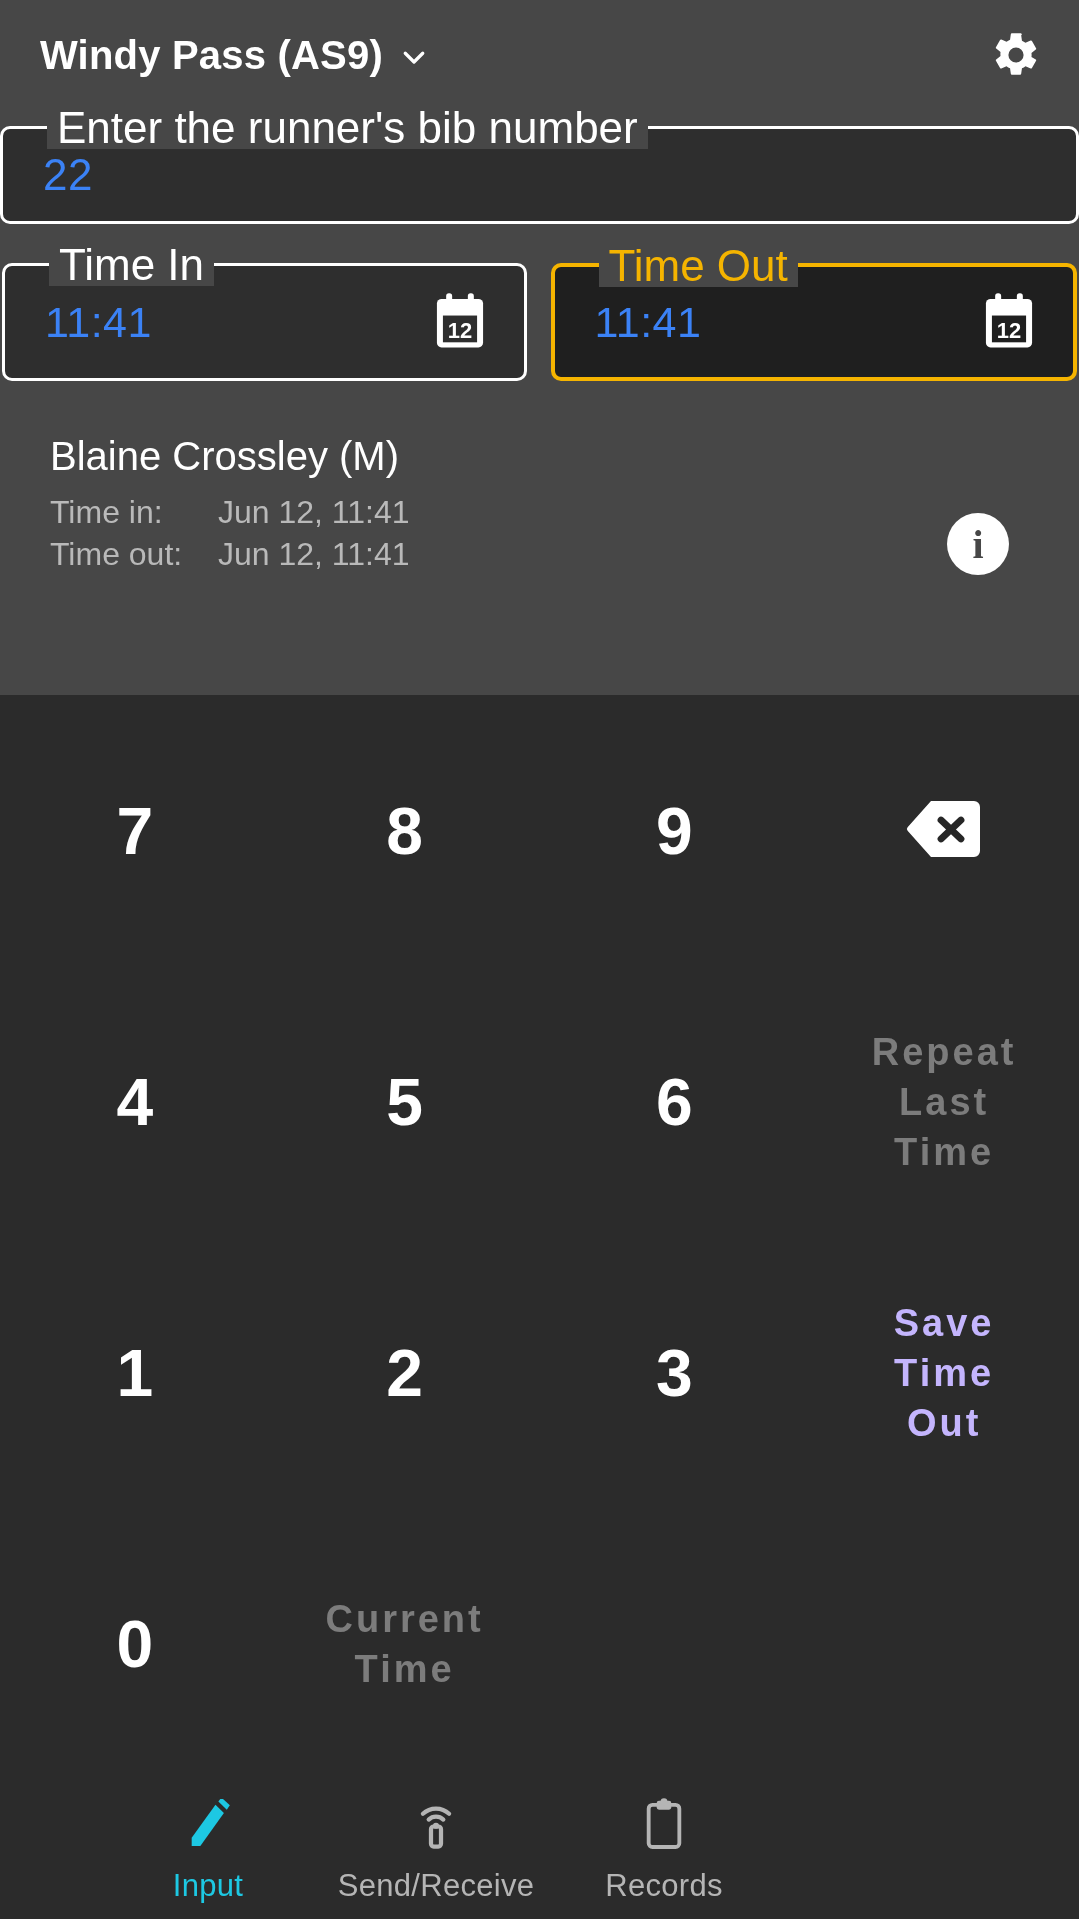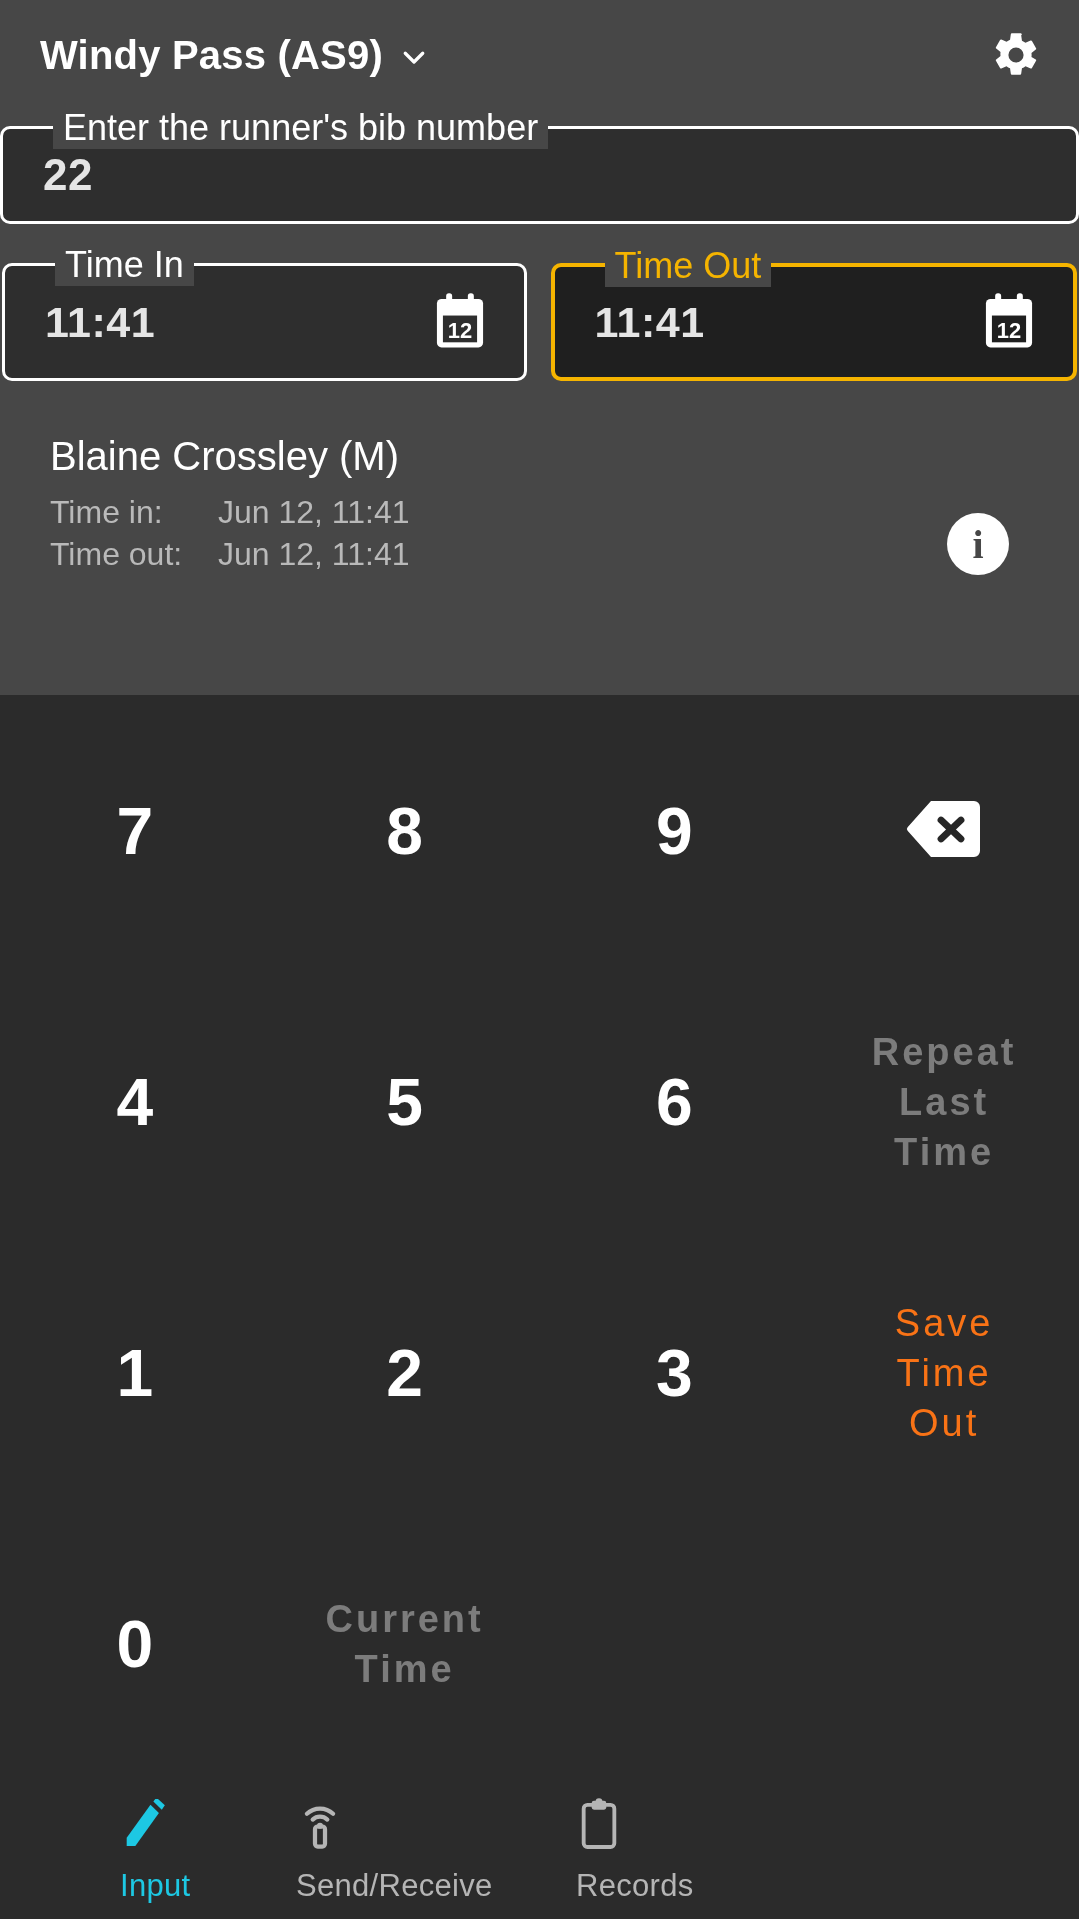--- a/index.html
+++ b/index.html
@@ -74,33 +74,33 @@
     margin-top: 9px;
   }
   .field.focused {
     border-color: #f5b400;
     border-width: 4px;
     background: #1f1f1f;
   }
   .field-legend {
     position: absolute;
     top: -22px;
-    left: 50px;
+    left: 44px;
     padding: 0 10px;
     background: #474747;
     color: #ffffff;
-    font-size: 36px;
+    font-size: 44px;
     line-height: 42px;
     white-space: nowrap;
   }
   .field.focused .field-legend { color: #f5b400; }
   .field-value {
     font-size: 43px;
-    font-weight: bold;
-    color: #e5e5e5;
+    font-weight: normal;
+    color: #3b82f6;
     padding-left: 40px;
     letter-spacing: 0.5px;
   }
   .field-icon {
     margin-left: auto;
     margin-right: 36px;
     display: flex;
     align-items: center;
     justify-content: center;
     cursor: pointer;
@@ -169,22 +169,22 @@
     user-select: none;
   }
   .key .digit {
     font-size: 66px;
     font-weight: bold;
     color: #ffffff;
     line-height: 1;
   }
   .key .word {
     font-size: 38px;
-    font-weight: normal;
-    color: #f97316;
+    font-weight: bold;
+    color: #c4b5fd;
     text-align: center;
     line-height: 50px;
     letter-spacing: 3px;
   }
   .key .word.disabled { color: #7c7c7c; font-weight: bold; }
   .key.pressed::before {
     content: "";
     position: absolute;
     width: 178px; height: 178px;
     border-radius: 50%;
@@ -204,21 +204,21 @@
     background: #2b2b2b;
     display: flex;
     align-items: center;
     padding-left: 120px;
     flex: none;
   }
   .nav-item {
     width: 176px;
     display: flex;
     flex-direction: column;
-    align-items: flex-start;
+    align-items: center;
     gap: 16px;
     cursor: pointer;
   }
   .nav-icon { height: 56px; display: flex; align-items: center; justify-content: center; }
   .nav-label {
     font-size: 31px;
     color: #b5b5b5;
     letter-spacing: 0.3px;
     white-space: nowrap;
   }

